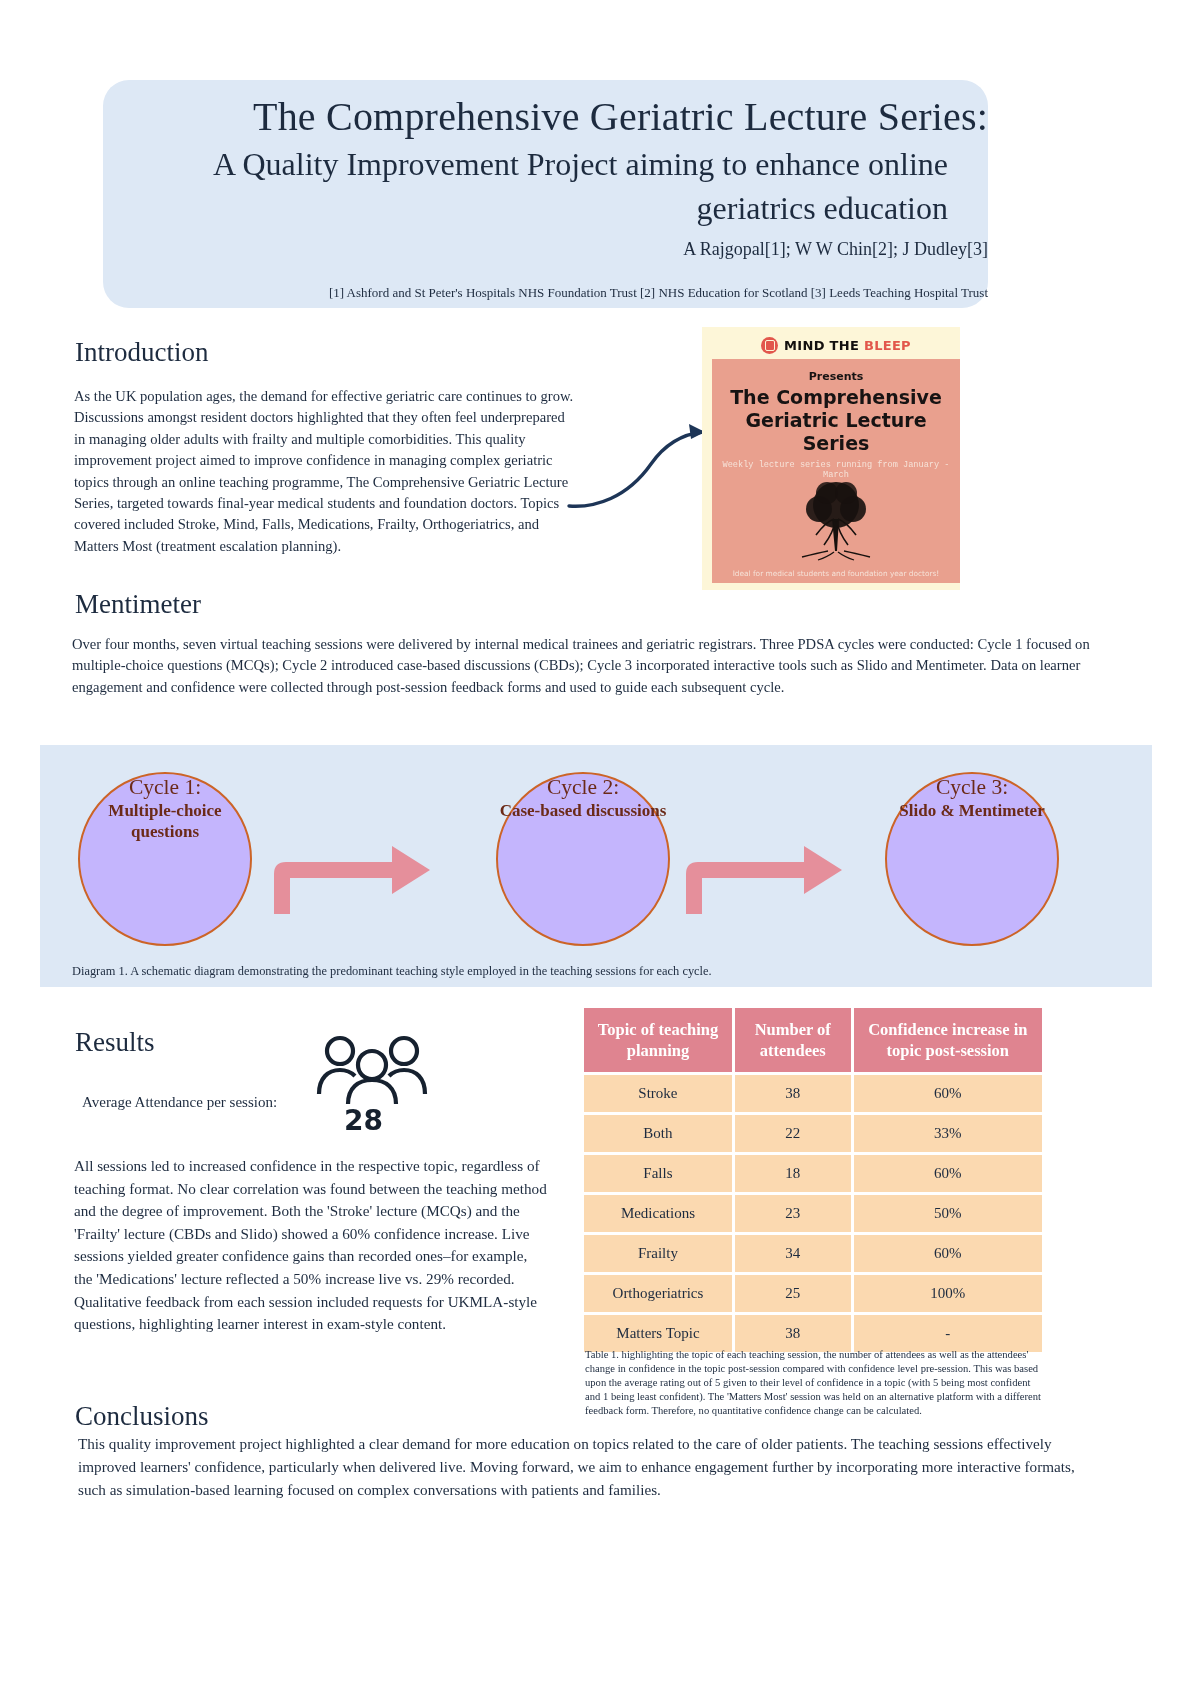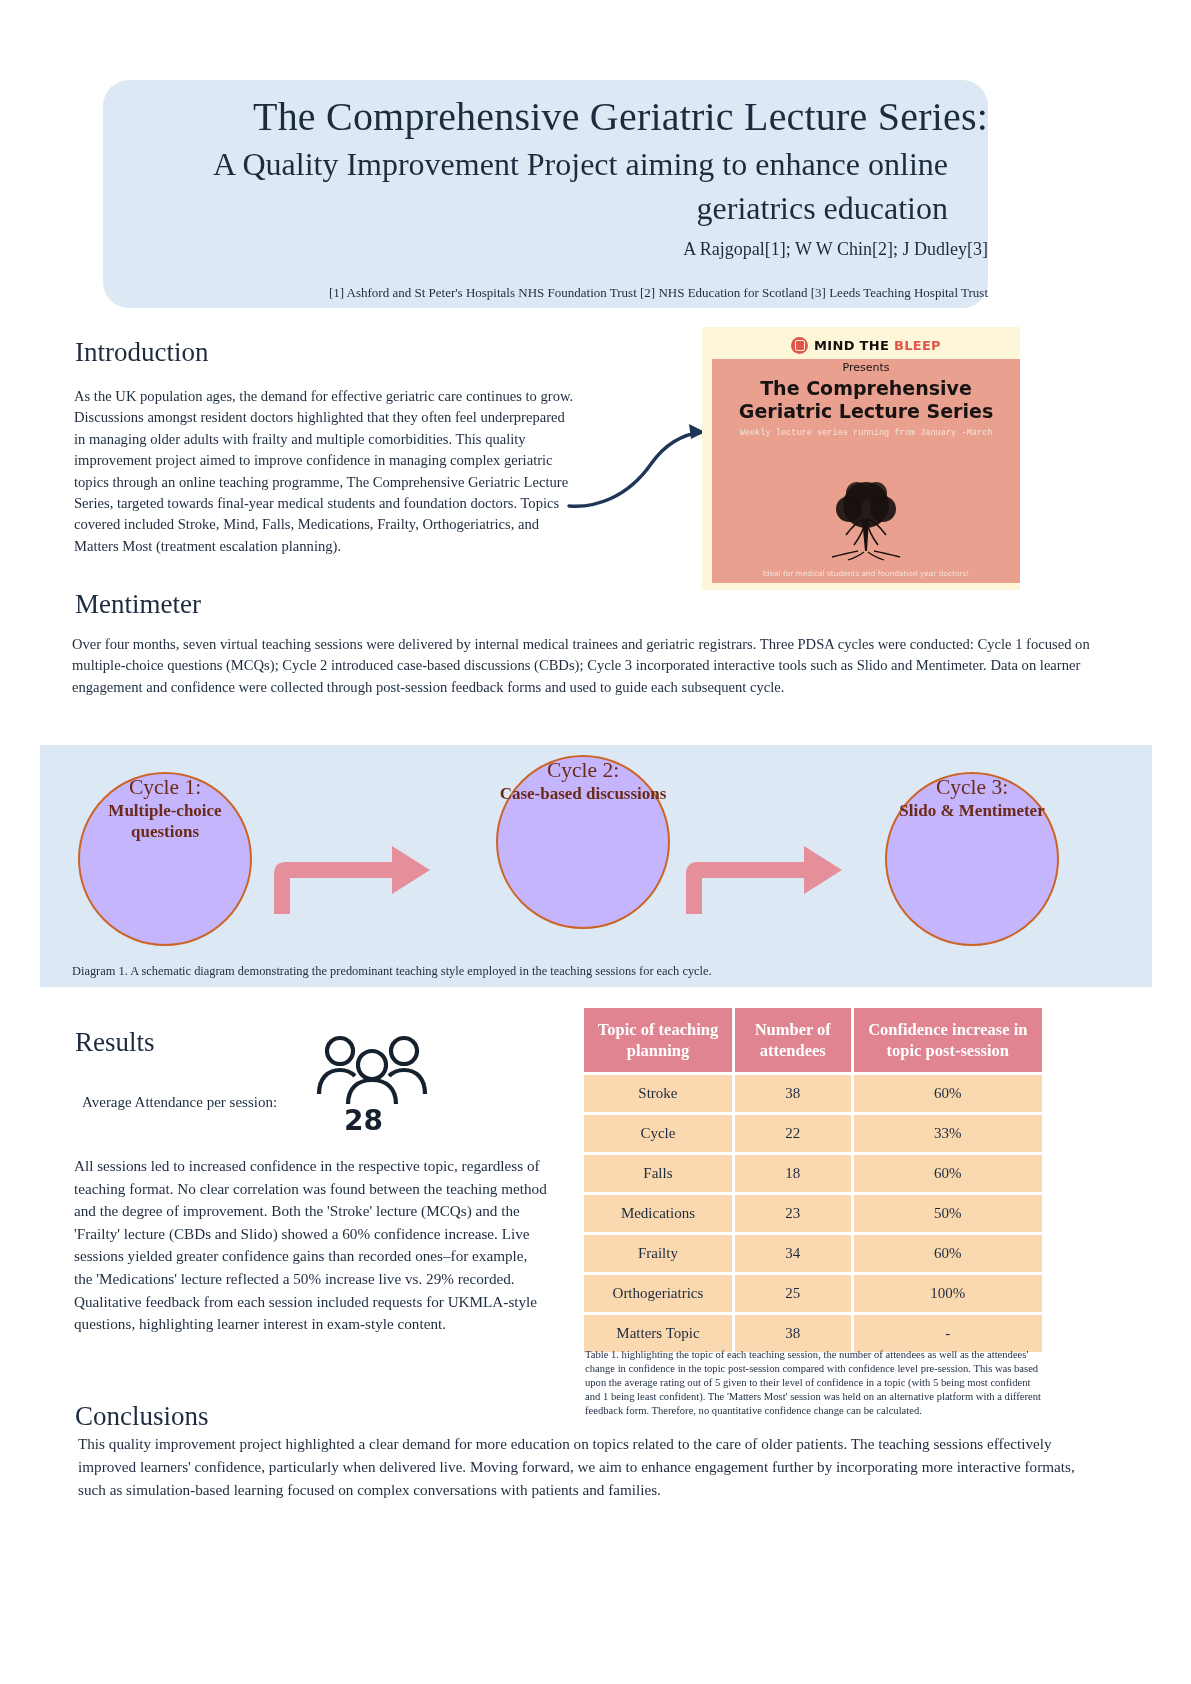--- a/index.html
+++ b/index.html
@@ -75,21 +75,21 @@
   #intro-body   { left: 74px; top: 386px; width: 500px; }
 
   
   .intro-arrow { position: absolute; left: 565px; top: 420px; }
 
   
   .flyer {
     position: absolute;
     left: 702px;
     top: 327px;
-    width: 318px;
+    width: 258px;
     height: 263px;
     background: #fdf6d8;
     box-sizing: border-box;
     padding: 6px 0 4px 10px;
     overflow: hidden;
   }
   .flyer-brand {
     display: flex;
     align-items: center;
     justify-content: center;
@@ -117,24 +117,24 @@
   .flyer-inner {
     background: #e9a08e;
     height: 224px;
     margin-top: 2px;
     position: relative;
     text-align: center;
     overflow: hidden;
   }
   .flyer-presents {
     font-family: "DejaVu Sans", sans-serif;
-    font-weight: normal;
+    font-weight: bold;
     font-size: 11px;
     color: #171313;
-    margin-top: 2px;
+    margin-top: 11px;
   }
   .flyer-title {
     font-family: "DejaVu Sans", sans-serif;
     font-weight: bold;
     font-size: 19px;
     line-height: 23px;
     color: #171313;
     margin-top: 3px;
     padding: 0 8px;
   }
@@ -174,21 +174,21 @@
     border: 2.4px solid #cc6427;
     display: flex;
     flex-direction: column;
     align-items: center;
     color: #6b2a18;
     text-align: center;
   }
   .cycle-title { font-size: 21.5px; line-height: 26px; }
   .cycle-sub   { font-size: 17px; line-height: 21px; font-weight: bold; }
   #cycle-1 { left: 38px;  top: 27px; }
-  #cycle-2 { left: 456px; top: 10px; }
+  #cycle-2 { left: 456px; top: 27px; }
   #cycle-3 { left: 845px; top: 27px; }
   .bent-arrow { position: absolute; }
   #arrow-1 { left: 228px; top: 95px; }
   #arrow-2 { left: 640px; top: 95px; }
   .diagram-caption {
     position: absolute;
     left: 32px;
     bottom: 8px;
     font-size: 12.4px;
     line-height: 16px;
@@ -353,21 +353,21 @@
       <th>Confidence increase in topic post-session</th>
     </tr>
   </thead>
   <tbody>
     <tr>
       <td>Stroke</td>
       <td>38</td>
       <td>60%</td>
     </tr>
     <tr>
-      <td>Cycle</td>
+      <td>Both</td>
       <td>22</td>
       <td>33%</td>
     </tr>
     <tr>
       <td>Falls</td>
       <td>18</td>
       <td>60%</td>
     </tr>
     <tr>
       <td>Medications</td>

